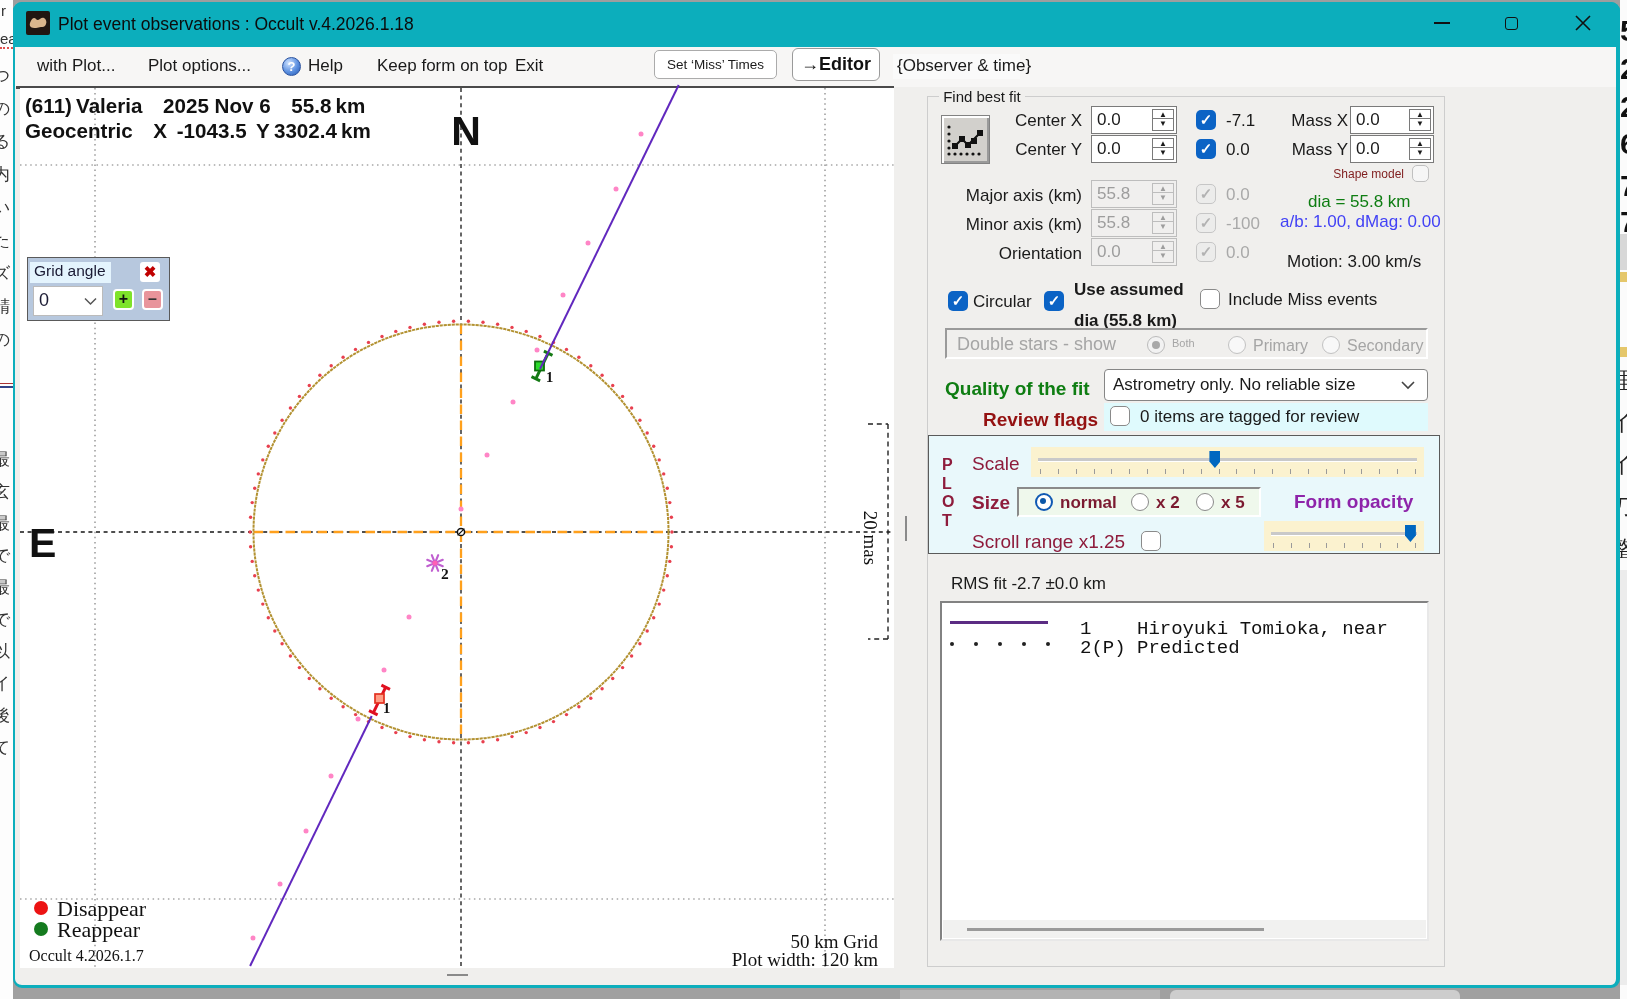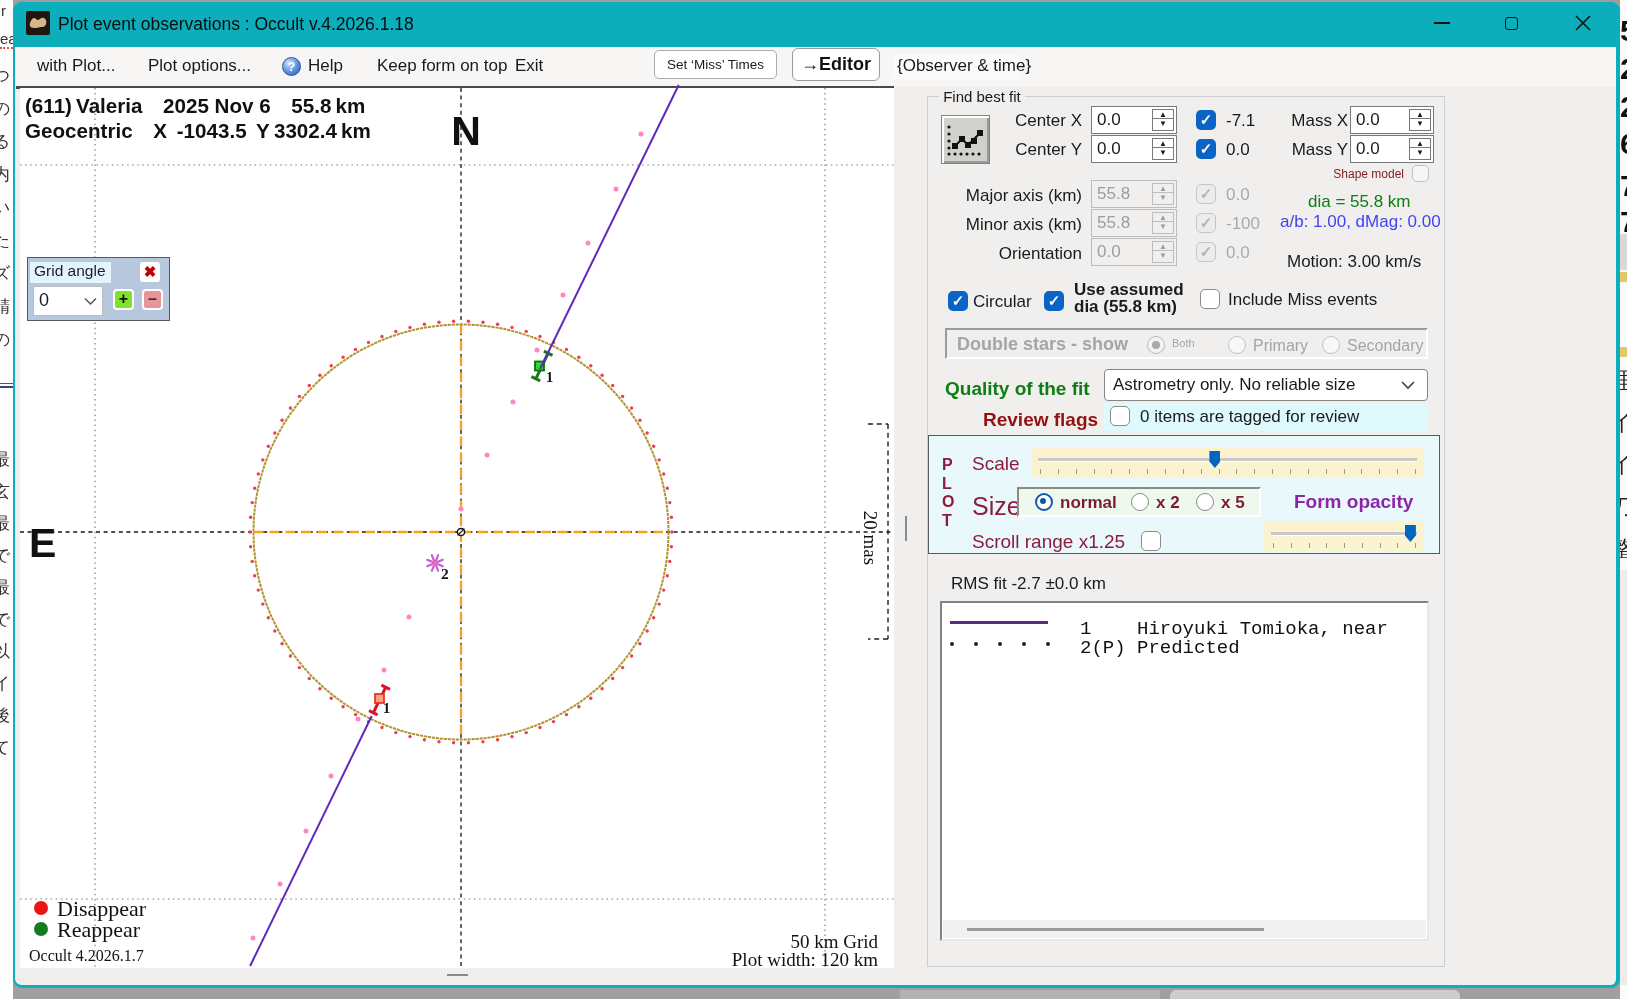--- a/index.html
+++ b/index.html
@@ -341,25 +341,25 @@
 <div style="position:absolute;right:2px;top:2px;width:20px;height:11px;border:1px solid #bdbdbd;background:#f0efee;text-align:center;line-height:10px;font-size:8px;color:#9d9d9d">▲</div>
 <div style="position:absolute;right:2px;bottom:2px;width:20px;height:11px;border:1px solid #bdbdbd;background:#f0efee;text-align:center;line-height:10px;font-size:8px;color:#9d9d9d">▼</div>
 </div>
 <div style="position:absolute;left:1196px;top:242px;width:20px;height:20px;background:#ececeb;border:1px solid #c6c6c6;border-radius:5px;box-sizing:border-box;color:#b2b2b2;font-size:15px;line-height:18px;text-align:center;font-weight:bold">✓</div>
 <div style="position:absolute;left:1226px;top:243px;font-size:17px;color:#a9a9a9;font-weight:normal;white-space:nowrap">0.0</div>
 <div style="position:absolute;left:1287px;top:252px;font-size:17px;color:#1a1a1a;font-weight:normal;white-space:nowrap">Motion: 3.00 km/s</div>
 <div style="position:absolute;left:948px;top:291px;width:20px;height:20px;background:#0B63C5;border-radius:5px;color:#fff;font-size:15px;line-height:20px;text-align:center;font-weight:bold">✓</div>
 <div style="position:absolute;left:973px;top:292px;font-size:17px;color:#1a1a1a;font-weight:normal;white-space:nowrap">Circular</div>
 <div style="position:absolute;left:1044px;top:291px;width:20px;height:20px;background:#0B63C5;border-radius:5px;color:#fff;font-size:15px;line-height:20px;text-align:center;font-weight:bold">✓</div>
 <div style="position:absolute;left:1074px;top:280px;font-size:17px;color:#1a1a1a;font-weight:bold;white-space:nowrap">Use assumed</div>
-<div style="position:absolute;left:1074px;top:297px;font-size:17px;color:#1a1a1a;font-weight:bold;white-space:nowrap">dia (55.8 km)</div>
+<div style="position:absolute;left:1074px;top:311px;font-size:17px;color:#1a1a1a;font-weight:bold;white-space:nowrap">dia (55.8 km)</div>
 <div style="position:absolute;left:1200px;top:289px;width:20px;height:20px;background:#fff;border:1.5px solid #8a8a8a;border-radius:5px;box-sizing:border-box"></div>
 <div style="position:absolute;left:1228px;top:290px;font-size:17px;color:#1a1a1a;font-weight:normal;white-space:nowrap">Include Miss events</div>
 <div style="position:absolute;left:945px;top:328px;width:483px;height:31px;border:2px solid;border-color:#9a9a9a #fff #fff #9a9a9a;background:#f0efed;box-sizing:border-box"></div>
-<div style="position:absolute;left:957px;top:334px;font-size:18px;color:#a5a5a5;font-weight:bold;white-space:nowrap">Double stars - show</div>
+<div style="position:absolute;left:957px;top:334px;font-size:18px;color:#a5a5a5;font-weight:normal;white-space:nowrap">Double stars - show</div>
 <div style="position:absolute;left:1147px;top:336px;width:18px;height:18px;border-radius:50%;background:#f2f2f2;border:1.5px solid #bbb;box-sizing:border-box">
     <div style="position:absolute;left:3.5px;top:3.5px;width:8px;height:8px;background:#a8a8a8;border-radius:50%"></div>
   </div>
 <div style="position:absolute;left:1172px;top:337px;font-size:11px;color:#a5a5a5;font-weight:normal;white-space:nowrap">Both</div>
 <div style="position:absolute;left:1228px;top:336px;width:18px;height:18px;border-radius:50%;background:#f8f8f8;border:1.5px solid #c2c2c2;box-sizing:border-box"></div>
 <div style="position:absolute;left:1253px;top:337px;font-size:16px;color:#a5a5a5;font-weight:normal;white-space:nowrap">Primary</div>
 <div style="position:absolute;left:1322px;top:336px;width:18px;height:18px;border-radius:50%;background:#f8f8f8;border:1.5px solid #c2c2c2;box-sizing:border-box"></div>
 <div style="position:absolute;left:1347px;top:337px;font-size:16px;color:#a5a5a5;font-weight:normal;white-space:nowrap">Secondary</div>
 <div style="position:absolute;left:945px;top:378px;font-size:19px;color:#0E7D12;font-weight:bold;white-space:nowrap">Quality of the fit</div>
 <div style="position:absolute;left:1104px;top:369px;width:324px;height:32px;background:#fff;border:1px solid #868686;border-radius:4px;box-sizing:border-box">
@@ -396,21 +396,21 @@
 <div style="position:absolute;left:1272.1px;top:469px;width:1px;height:5px;background:#9a9a9a"></div>
 <div style="position:absolute;left:1290.0px;top:469px;width:1px;height:5px;background:#9a9a9a"></div>
 <div style="position:absolute;left:1307.9px;top:469px;width:1px;height:5px;background:#9a9a9a"></div>
 <div style="position:absolute;left:1325.7px;top:469px;width:1px;height:5px;background:#9a9a9a"></div>
 <div style="position:absolute;left:1343.6px;top:469px;width:1px;height:5px;background:#9a9a9a"></div>
 <div style="position:absolute;left:1361.4px;top:469px;width:1px;height:5px;background:#9a9a9a"></div>
 <div style="position:absolute;left:1379.3px;top:469px;width:1px;height:5px;background:#9a9a9a"></div>
 <div style="position:absolute;left:1397.1px;top:469px;width:1px;height:5px;background:#9a9a9a"></div>
 <div style="position:absolute;left:1415.0px;top:469px;width:1px;height:5px;background:#9a9a9a"></div>
 <div style="position:absolute;left:1209.4px;top:451px;width:11px;height:17px;background:#0067C0;clip-path:polygon(0 0,100% 0,100% 62%,50% 100%,0 62%)"></div>
-<div style="position:absolute;left:972px;top:492px;font-size:25px;color:#8E1C3C;font-weight:normal;white-space:nowrap">Size</div>
+<div style="position:absolute;left:972px;top:492px;font-size:19px;color:#8E1C3C;font-weight:bold;white-space:nowrap">Size</div>
 <div style="position:absolute;left:1017px;top:487px;width:244px;height:30px;background:#EFF8EC;border:2px solid;border-color:#8a8a8a #fff #fff #8a8a8a;box-sizing:border-box"></div>
 <div style="position:absolute;left:1035px;top:493px;width:18px;height:18px;border-radius:50%;background:#fff;border:2px solid #1059B3;box-sizing:border-box">
     <div style="position:absolute;left:3px;top:3px;width:6px;height:6px;background:#0B57A8;border-radius:50%"></div>
   </div>
 <div style="position:absolute;left:1060px;top:493px;font-size:17px;color:#7B1A30;font-weight:bold;white-space:nowrap">normal</div>
 <div style="position:absolute;left:1131px;top:493px;width:18px;height:18px;border-radius:50%;background:#fff;border:1.5px solid #8a8a8a;box-sizing:border-box"></div>
 <div style="position:absolute;left:1156px;top:493px;font-size:17px;color:#7B1A30;font-weight:bold;white-space:nowrap">x 2</div>
 <div style="position:absolute;left:1196px;top:493px;width:18px;height:18px;border-radius:50%;background:#fff;border:1.5px solid #8a8a8a;box-sizing:border-box"></div>
 <div style="position:absolute;left:1221px;top:493px;font-size:17px;color:#7B1A30;font-weight:bold;white-space:nowrap">x 5</div>
 <div style="position:absolute;left:1294px;top:491px;font-size:19px;color:#8E24AA;font-weight:bold;white-space:nowrap">Form opacity</div>

